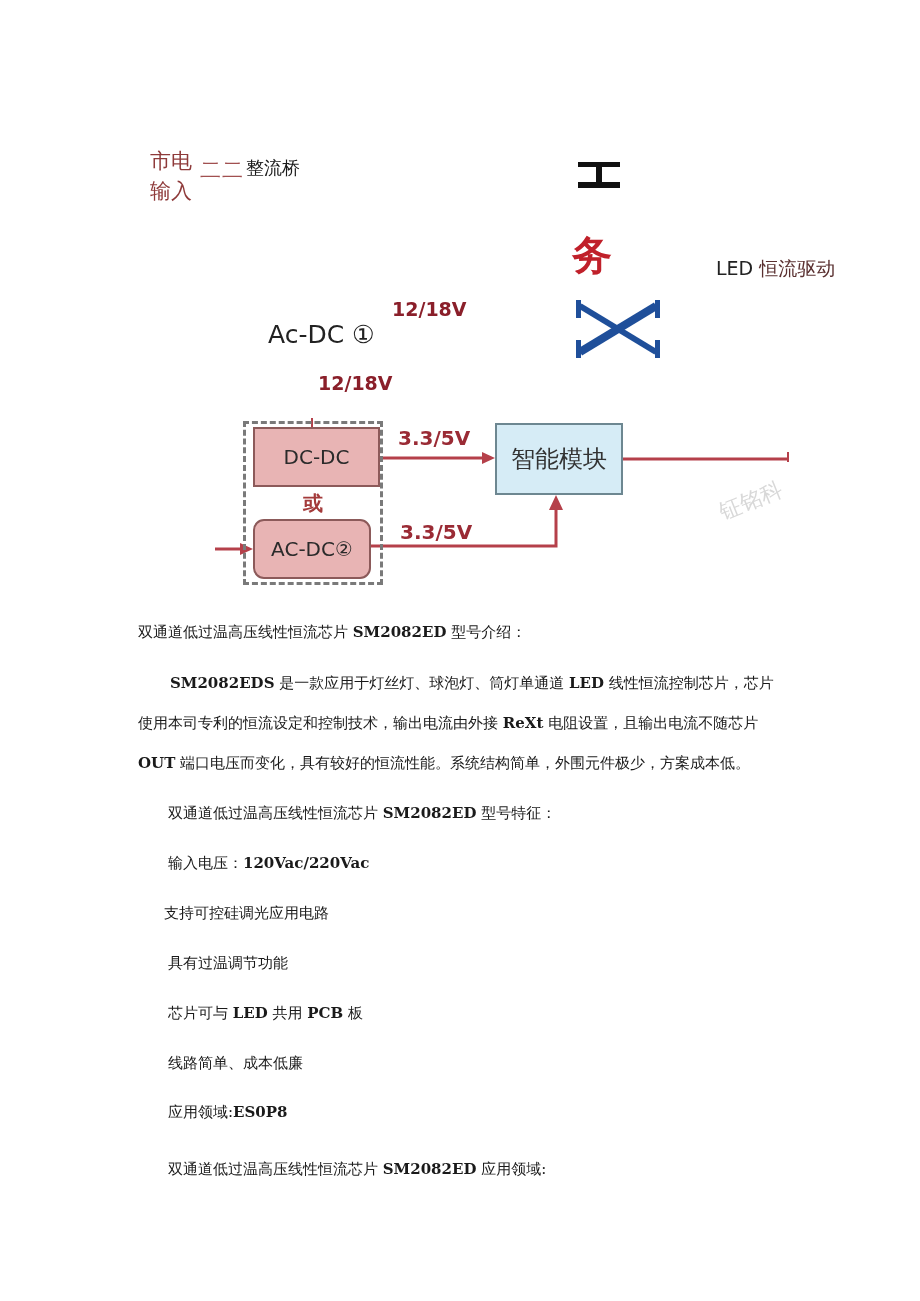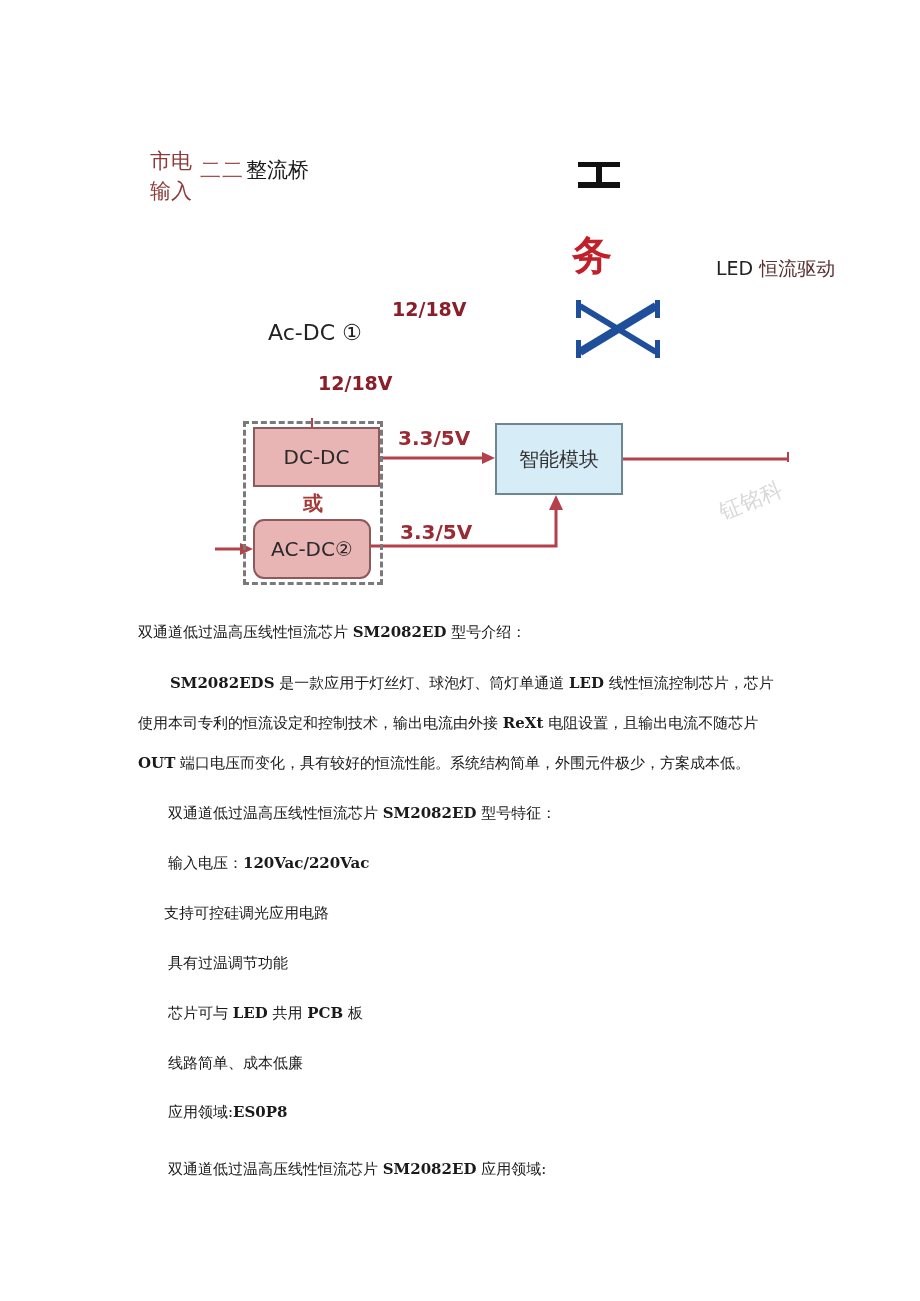--- a/index.html
+++ b/index.html
@@ -5,40 +5,40 @@
     html, body { margin: 0; padding: 0; background: #ffffff; }
     body { width: 920px; height: 1301px; position: relative; overflow: hidden;
            font-family: "DejaVu Serif", "Liberation Serif", serif; color: #1a1a1a; }
     .abs { position: absolute; }
     .sans { font-family: "DejaVu Sans", "Liberation Sans", sans-serif; }
     .serif { font-family: "DejaVu Serif", "Liberation Serif", serif; }
 
     
     .mains { left: 150px; top: 146px; font-size: 21px; line-height: 30px; color: #8e3a3a; }
     .dashes { left: 200px; top: 156px; font-size: 21px; color: #a15050; letter-spacing: 1px; }
-    .bridge { left: 246px; top: 156px; font-size: 21px; color: #1a1a1a; }
+    .bridge { left: 246px; top: 156px; font-size: 18px; color: #1a1a1a; }
     .gong { left: 578px; top: 162px; width: 42px; height: 26px; }
     .wu { left: 572px; top: 228px; font-size: 40px; color: #c0202a; font-weight: bold; }
     .led-drive { left: 716px; top: 256px; font-size: 19px; color: #5a3030; }
     .led-drive .led { color: #222; }
     .xglyph { left: 576px; top: 300px; width: 84px; height: 58px; }
-    .acdc1 { left: 268px; top: 320px; font-size: 22px; color: #222; }
+    .acdc1 { left: 268px; top: 320px; font-size: 25px; color: #222; }
     .volt1 { left: 392px; top: 298px; font-size: 19px; font-weight: bold; color: #8a1f2a; }
     .volt2 { left: 318px; top: 372px; font-size: 19px; font-weight: bold; color: #8a1f2a; }
 
     
     .dashed-box { left: 243px; top: 421px; width: 140px; height: 164px; border: 3px dashed #7a7a7a; box-sizing: border-box; }
     .pinkbox { background: #e8b4b4; border: 2px solid #8c5a5a; box-sizing: border-box;
                display: flex; align-items: center; justify-content: center; font-size: 20px; color: #2a2a2a; }
     .dcdc { left: 253px; top: 427px; width: 127px; height: 60px; }
     .acdc2 { left: 253px; top: 519px; width: 118px; height: 60px; border-radius: 11px; }
     .or { left: 303px; top: 490px; font-size: 20px; font-weight: bold; color: #a33a3a; }
     .smart { left: 495px; top: 423px; width: 128px; height: 72px; background: #d6ecf6;
              border: 2px solid #6d8791; box-sizing: border-box; display: flex; align-items: center;
-             justify-content: center; font-size: 20px; color: #333; }
+             justify-content: center; font-size: 24px; color: #333; }
     .v33a { left: 398px; top: 426px; font-size: 20px; font-weight: bold; color: #9a2b35; }
     .v33b { left: 400px; top: 520px; font-size: 20px; font-weight: bold; color: #9a2b35; }
     .watermark { left: 718px; top: 486px; font-size: 22px; color: #d8d8d8; transform: rotate(-22deg); }
 
     
     .p { font-size: 15px; line-height: 20px; color: #1a1a1a; }
     .p b { font-weight: bold; }
     .para { left: 138px; width: 648px; font-size: 15px; line-height: 40px; text-indent: 32px; }
   </style>
 </head>

